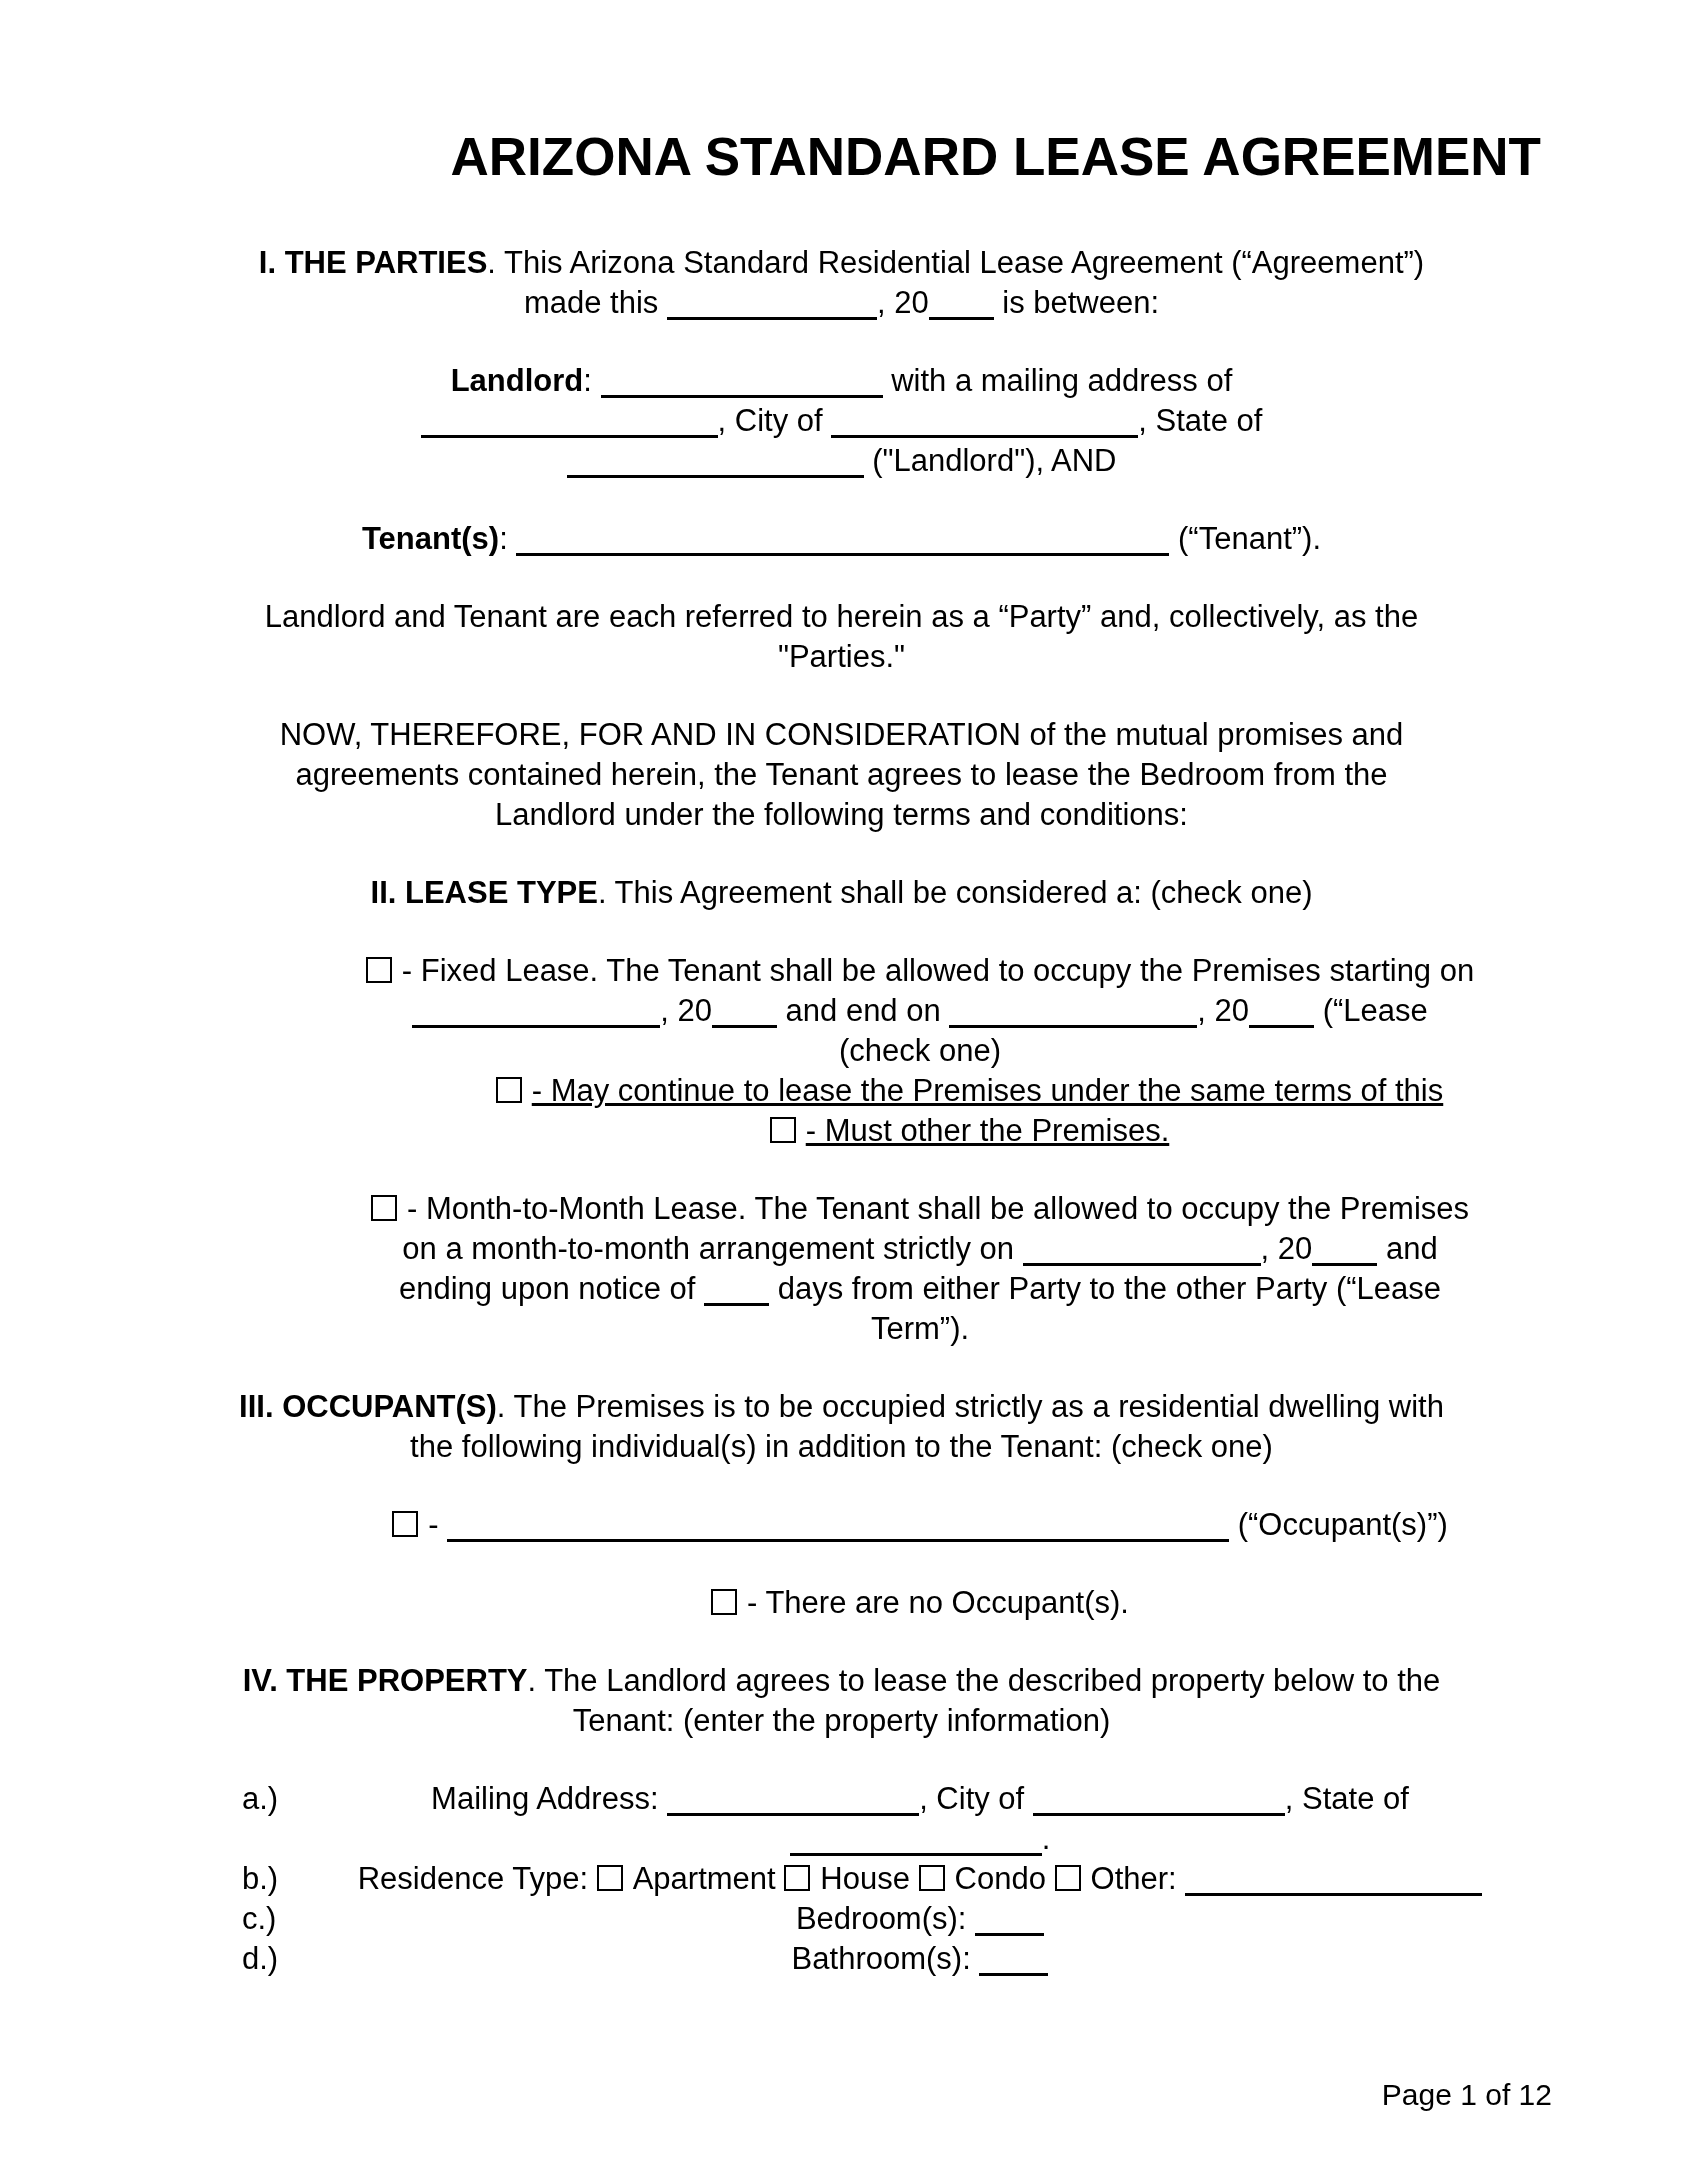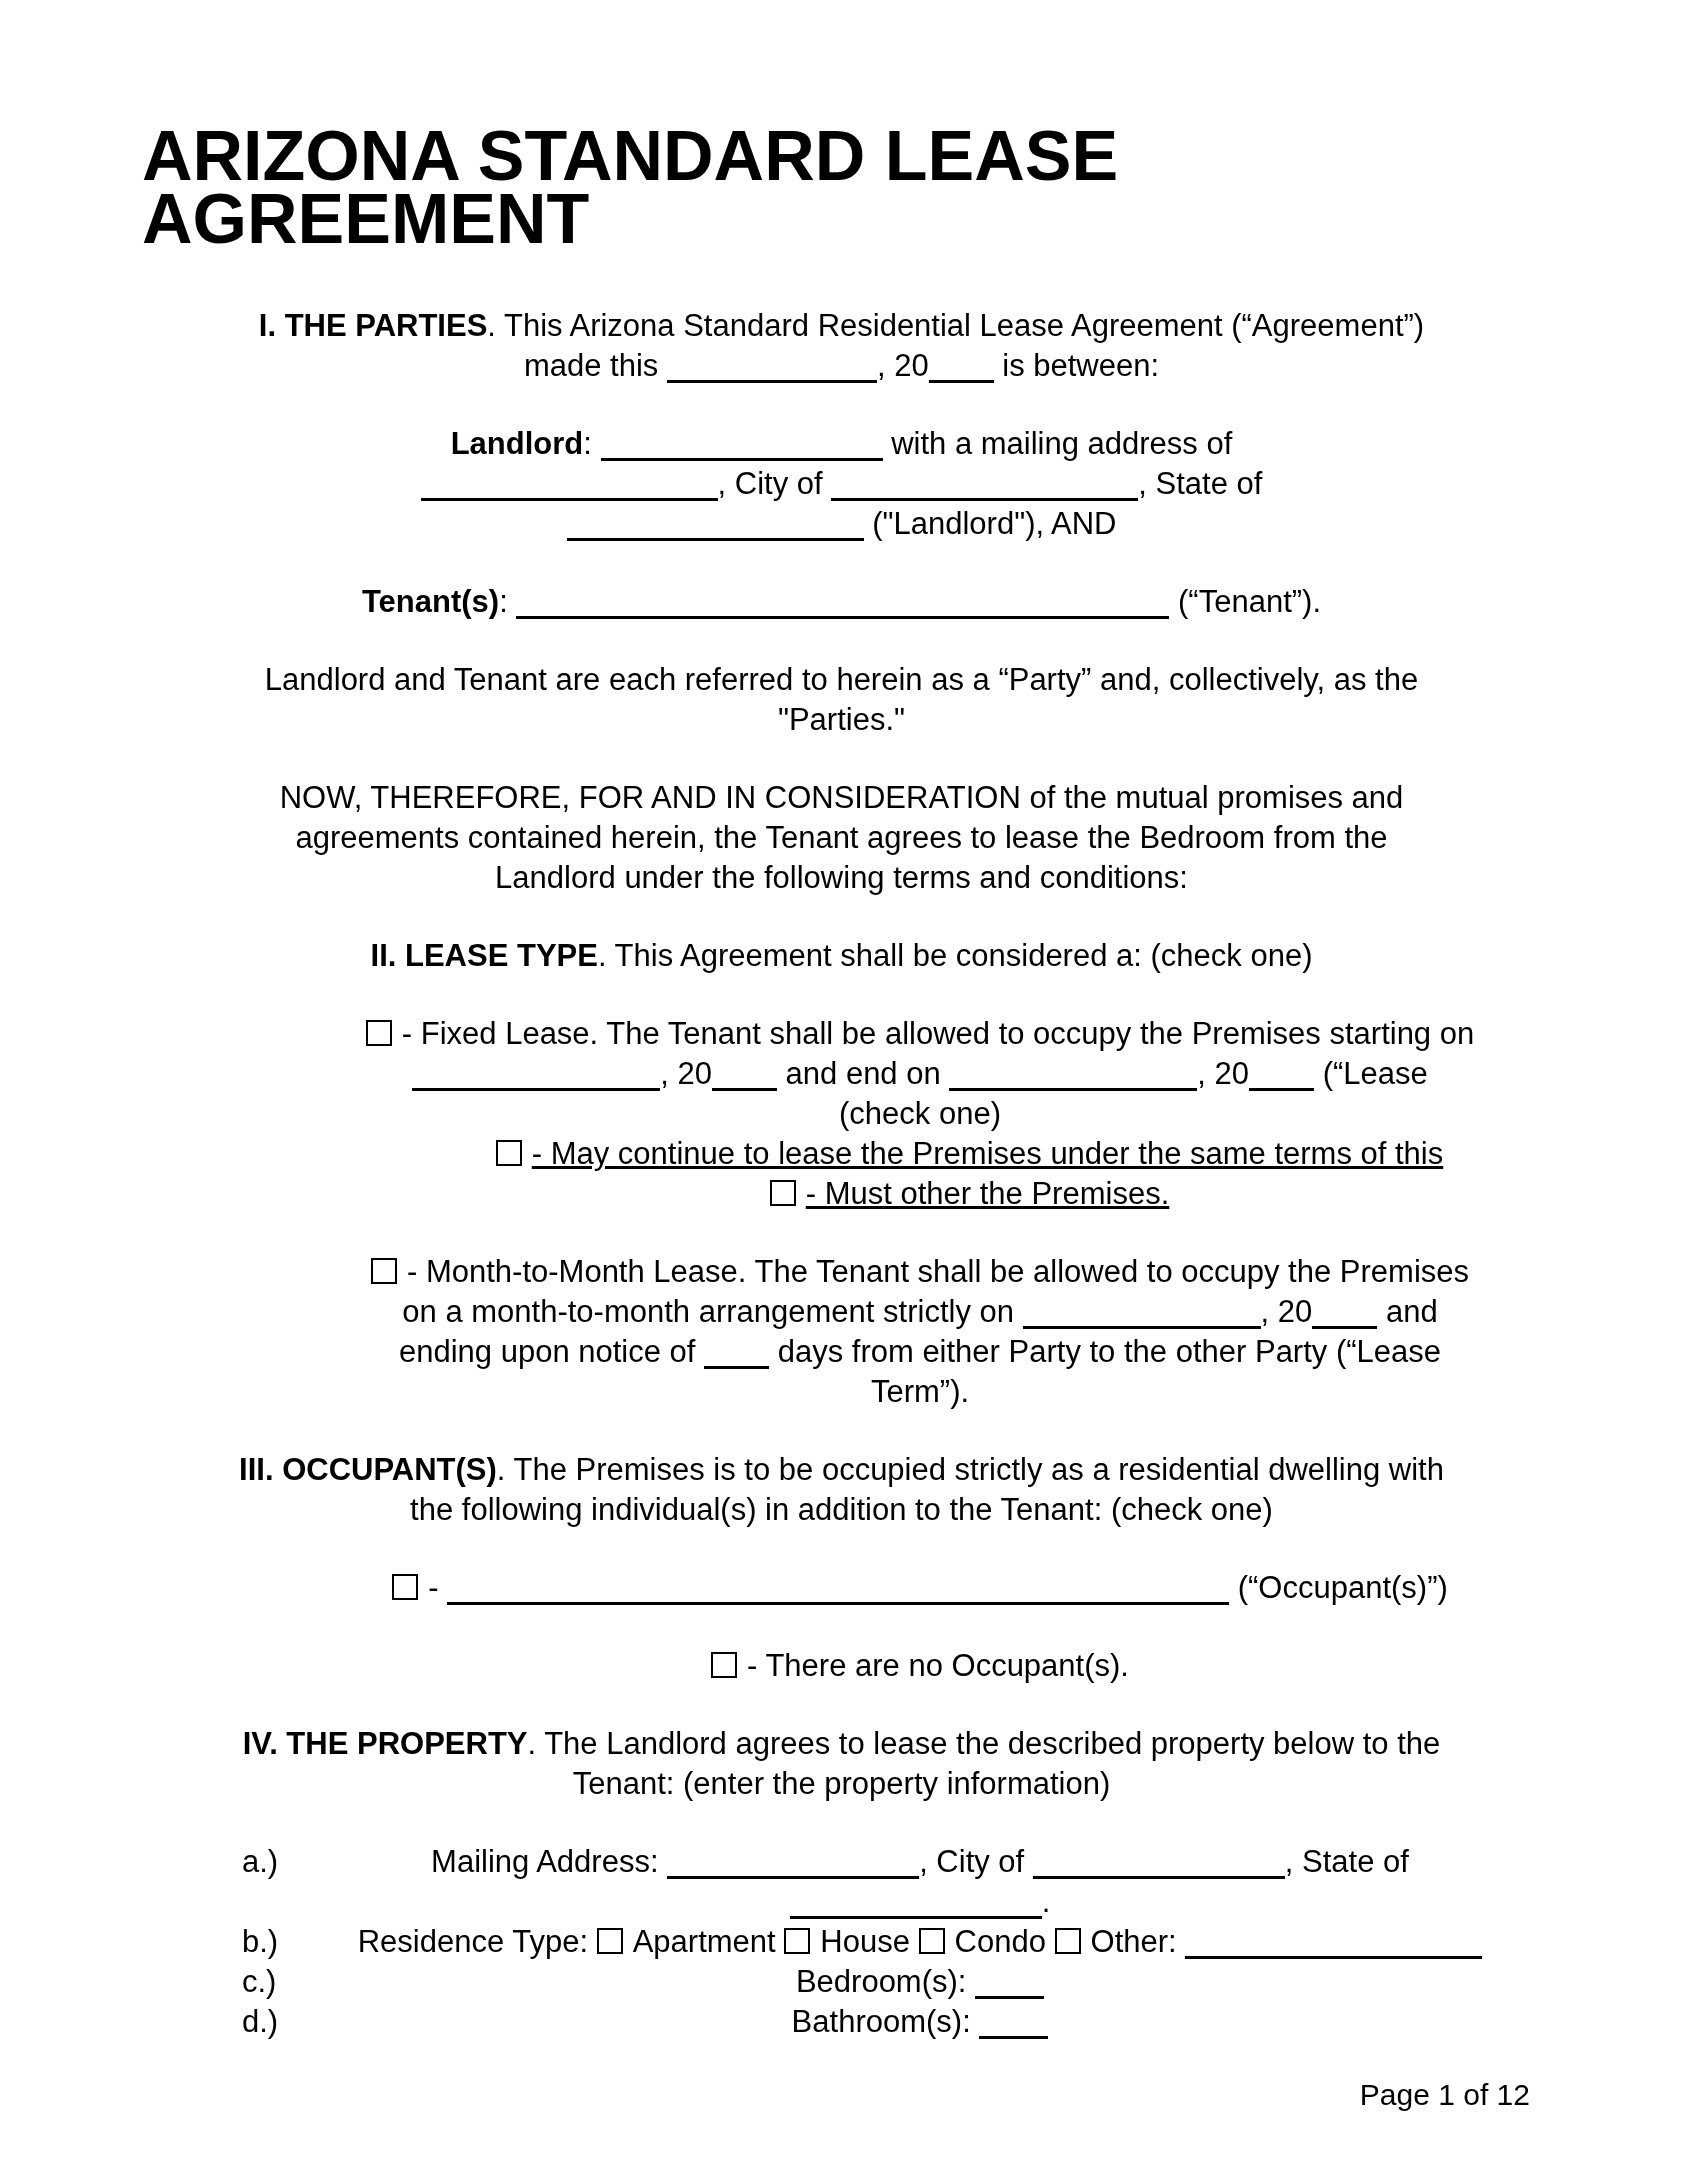--- a/index.html
+++ b/index.html
@@ -12,24 +12,24 @@
     color: #000000;
   }
   .page {
     position: relative;
     width: 100%; height: 100%;
     box-sizing: border-box;
     padding: 125px 142px 0 142px;
     overflow: hidden;
   }
   h1.doc-title {
-    font-size: 70px;
+    font-size: 53px;
     line-height: 63px;
     font-weight: bold;
-    text-align: left;
+    text-align: right;
     margin: 0 0 55px 0;
     letter-spacing: 0px;
   }
   .block { margin-top: 38px; text-align: center; }
   .block.first, .block.nogap { margin-top: 0; }
   .b0 { margin-left: 0; }
   .b1 { margin-left: 157px; }
   .b2 { margin-left: 256px; text-decoration: underline; }
   .li { margin-left: 157px; position: relative; }
   .marker { position: absolute; left: -57px; top: 0; }
@@ -45,21 +45,21 @@
     display: inline-block;
     width: 22px; height: 22px;
     border: 2px solid #000;
     vertical-align: -2px;
     margin-right: 10px;
     background: #fff;
   }
   .page-number {
     position: absolute;
     top: 2077px;
-    right: 153px;
+    right: 131px;
     font-size: 30px;
     line-height: 36px;
   }
 </style>
 </head>
 <body>
 
 <div class="page">
   <h1 class="doc-title">ARIZONA STANDARD LEASE AGREEMENT</h1>
   <div id="doc">

